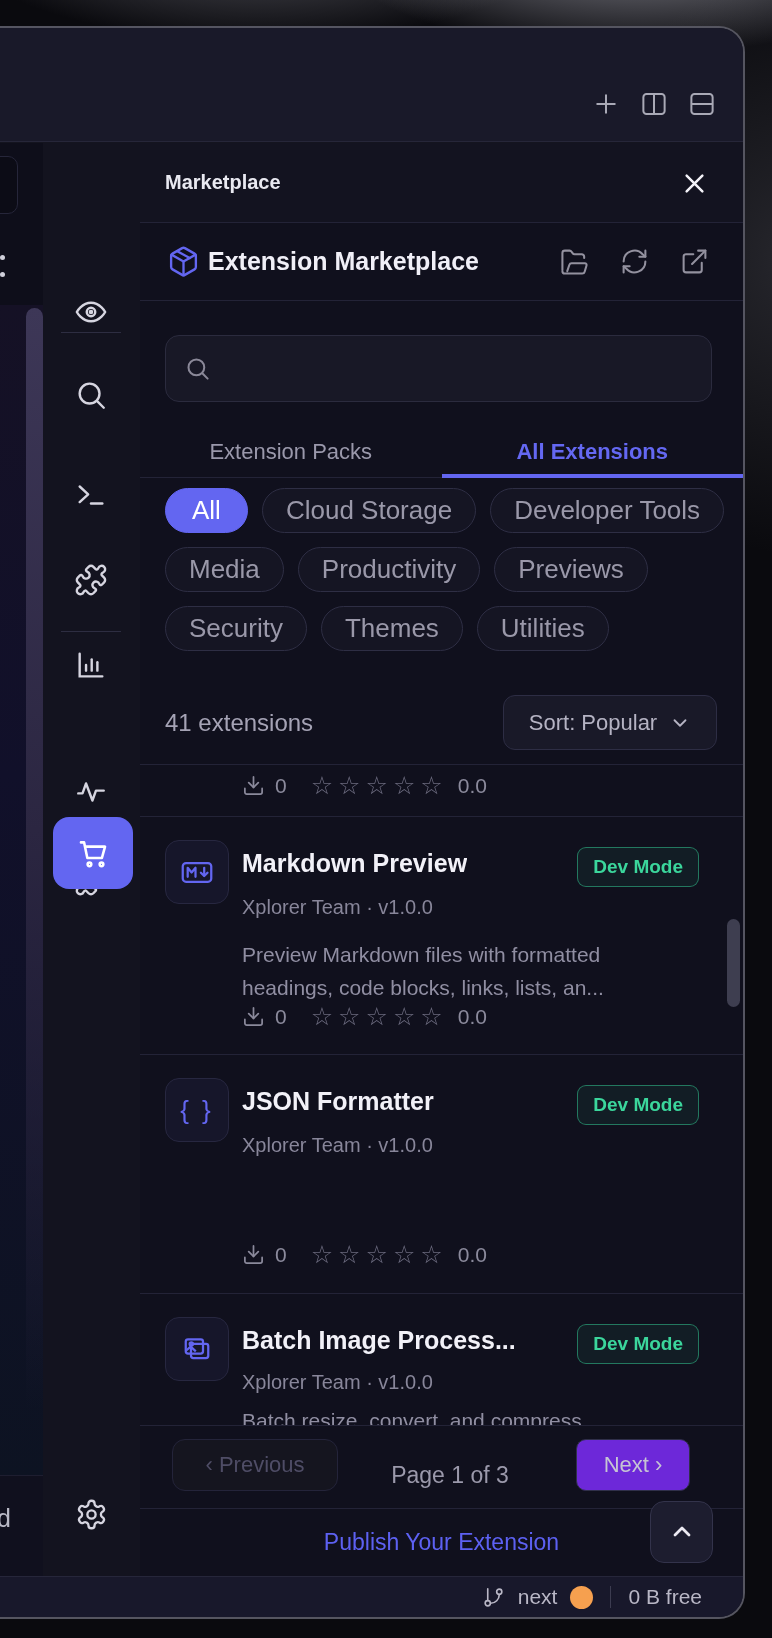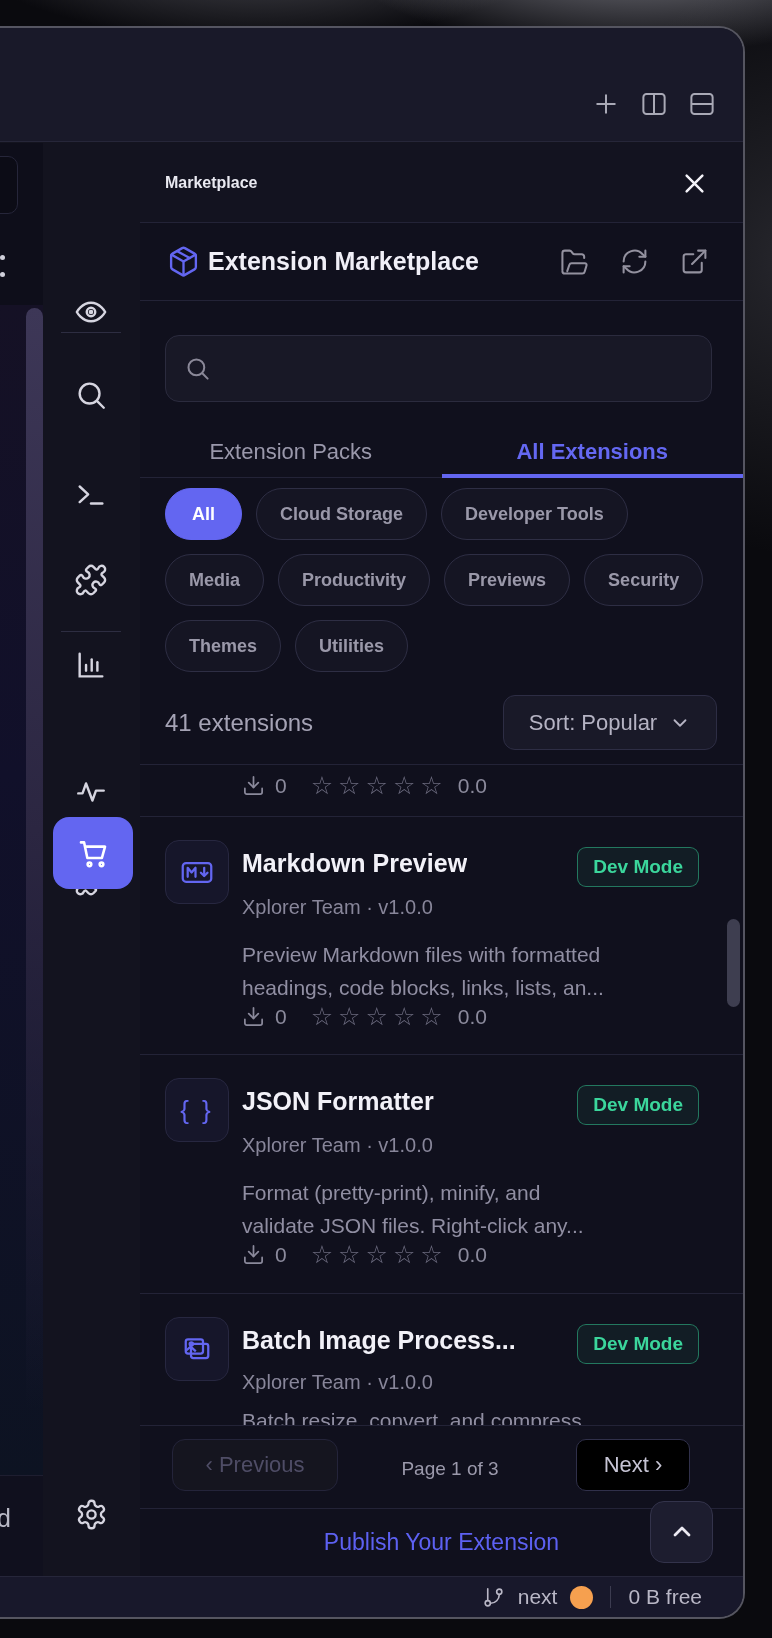--- a/index.html
+++ b/index.html
@@ -43,21 +43,21 @@
     justify-content:center;cursor:pointer;}
   .sb-div{position:absolute;left:18px;width:60px;height:1px;background:#2d2d41;}
   .sb-active{position:absolute;left:10px;width:80px;height:72px;border-radius:16px;background:#6366f1;
     display:flex;align-items:center;justify-content:center;cursor:pointer;}
   
   .panel{position:absolute;top:115px;left:140px;right:0;bottom:41px;background:#10101d;}
   .hr{position:absolute;left:0;right:0;height:1px;background:#232337;}
   .p-header{position:absolute;top:0;left:0;right:0;height:79px;border-bottom:1px solid #232337;
     background:#15152399;}
   .p-title{position:absolute;left:25px;top:0;height:79px;display:flex;align-items:center;
-    font-size:16px;font-weight:600;color:#e9e9f1;}
+    font-size:20px;font-weight:600;color:#e9e9f1;}
   .close-btn{position:absolute;right:30px;top:21px;width:38px;height:38px;display:flex;
     align-items:center;justify-content:center;cursor:pointer;}
   .em-header{position:absolute;top:80px;left:0;right:0;height:77px;border-bottom:1px solid #232337;}
   .em-pack{position:absolute;left:27px;top:22px;}
   .em-title{position:absolute;left:68px;top:0;height:77px;display:flex;align-items:center;
     font-size:25px;font-weight:700;color:#f0eff7;}
   .em-actions{position:absolute;right:34px;top:0;height:77px;display:flex;align-items:center;gap:30px;}
   .em-act{width:30px;height:30px;display:flex;align-items:center;justify-content:center;cursor:pointer;}
   .search-wrap{position:absolute;left:25px;top:192px;width:547px;height:67px;box-sizing:border-box;
     background:#181826;border:1.5px solid #2b2b3e;border-radius:14px;display:flex;align-items:center;
@@ -65,23 +65,23 @@
   .search-wrap input{flex:1;background:transparent;border:none;outline:none;color:#cfcfdc;
     font-size:23px;font-family:inherit;}
   .search-wrap input::placeholder{color:#8b8a9e;}
   .tabs{position:absolute;top:284px;left:0;right:0;height:50px;display:flex;
     border-bottom:1px solid #232337;text-align:center;}
   .tab{flex:1;display:flex;align-items:center;justify-content:center;font-size:22px;
     color:#9a98ab;cursor:pointer;position:relative;}
   .tab.active{color:#6468f2;font-weight:600;}
   .tab.active::after{content:"";position:absolute;left:0;right:0;bottom:-1px;height:4px;background:#6366f1;}
   .chips{position:absolute;top:345px;left:25px;width:565px;display:flex;flex-wrap:wrap;gap:14px;}
-  .chip{height:52px;box-sizing:border-box;display:flex;align-items:center;padding:0 23px;
+  .chip{height:45px;box-sizing:border-box;display:flex;align-items:center;padding:0 23px;
     border-radius:26px;border:1.5px solid #2e2e44;background:rgba(26,26,42,.5);color:#9a98a9;
-    font-size:18px;cursor:pointer;white-space:nowrap;font-weight:bold;}
+    font-size:26px;cursor:pointer;white-space:nowrap;}
   .chip.active{background:#6366f1;border-color:#6366f1;color:#fff;padding:0 26px;}
   .countrow{position:absolute;top:552px;left:25px;right:26px;height:55px;display:flex;
     align-items:center;justify-content:space-between;}
   .count{font-size:24px;color:#a5a3b5;}
   .sortbtn{width:214px;height:55px;box-sizing:border-box;border-radius:12px;border:1.5px solid #2d2d44;
     background:#191928;color:#b5b3c3;font-size:22px;display:flex;align-items:center;
     justify-content:center;gap:12px;cursor:pointer;}
   .list{position:absolute;top:621px;left:0;right:0;height:661px;overflow:hidden;}
   .stats{display:flex;align-items:center;gap:10px;font-size:21px;color:#8b8a9c;}
   .stats .stars{font-size:25px;letter-spacing:5px;color:#6b6a7e;margin-left:14px;}
@@ -101,24 +101,24 @@
   .card .desc{position:absolute;left:102px;right:60px;font-size:21px;color:#908ea2;line-height:33px;}
   .card .desc{top:122px;}
   .card .cstats{position:absolute;left:102px;top:186px;}
   .card2 .meta{top:78px;} .card2 .desc{top:111px;}
   .scroll-thumb{position:absolute;left:587px;top:155px;width:13px;height:88px;border-radius:7px;
     background:#3e3e50;}
   .footer{position:absolute;top:1282px;left:0;right:0;height:83px;border-top:1px solid #232337;}
   .pg-prev{position:absolute;left:32px;top:13px;width:166px;height:52px;box-sizing:border-box;
     border-radius:13px;border:1.5px solid #24243a;background:#15151f;color:#4f4d66;font-size:22px;
     display:flex;align-items:center;justify-content:center;cursor:default;}
-  .pg-page{position:absolute;left:210px;width:200px;top:1px;height:83px;display:flex;align-items:center;
-    justify-content:center;font-size:19px;color:#9b99ab;}
+  .pg-page{position:absolute;left:210px;width:200px;top:8px;height:83px;display:flex;align-items:center;
+    justify-content:center;font-size:23px;color:#9b99ab;}
   .pg-next{position:absolute;left:436px;top:13px;width:114px;height:52px;box-sizing:border-box;
-    border-radius:10px;border:1.5px solid #30304a;background:#000000;color:#c6c4d4;font-size:22px;
+    border-radius:10px;border:1.5px solid #30304a;background:#6d28d9;color:#c6c4d4;font-size:22px;
     display:flex;align-items:center;justify-content:center;cursor:pointer;}
   .publishrow{position:absolute;top:1365px;left:0;right:0;bottom:0;border-top:1px solid #232337;
     display:flex;align-items:center;justify-content:center;}
   .publish{color:#5d61f2;font-size:23px;font-weight:500;cursor:pointer;}
   .scrolltop{position:absolute;left:650px;top:1473px;width:63px;height:62px;box-sizing:border-box;
     border-radius:14px;background:#1d1d2f;border:1.5px solid #33334b;display:flex;align-items:center;
     justify-content:center;cursor:pointer;z-index:6;}
   
   .statusbar{position:absolute;left:0;right:0;bottom:0;height:41px;background:#18182b;
     border-top:1px solid #26263a;display:flex;align-items:center;justify-content:flex-end;
@@ -386,21 +386,20 @@
       </div>
       <div class="hr" style="top:290px"></div>
 
       <div class="card" style="top:290px">
         <div class="tile">
           <span class="json-glyph">{ }</span>
         </div>
         <div class="name">JSON Formatter</div>
         <div class="badge">Dev Mode</div>
         <div class="meta">Xplorer Team · v1.0.0</div>
-        <div class="desc"><span>Format (pretty-print), minify, and</span><br><span>validate JSON files. Right-click any...</span></div>
         <div class="stats cstats">
           <span>
               <svg width="23" height="23" viewBox="0 0 24 24" fill="none" stroke="#8b8a9c" stroke-width="1.8" stroke-linecap="round" stroke-linejoin="round">
                 <path d="M21 15v4a2 2 0 0 1-2 2H5a2 2 0 0 1-2-2v-4"></path>
                 <path d="M7 9l5 5 5-5"></path>
                 <path d="M12 14V3"></path>
               </svg>
             </span>
           <span>0</span>
           <span class="stars">☆☆☆☆☆</span>

